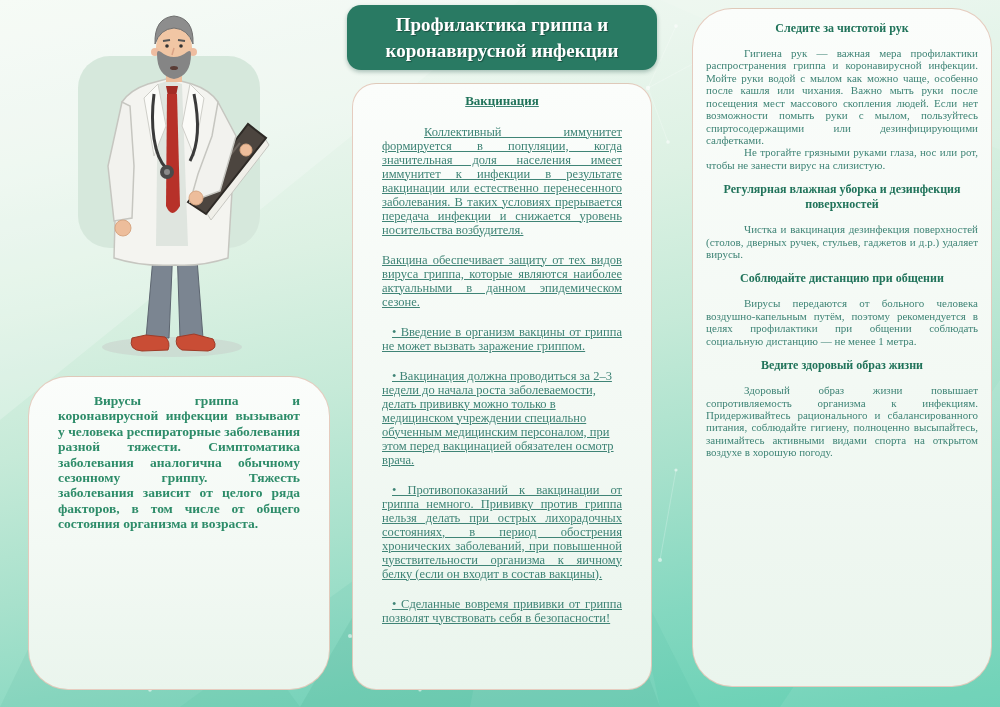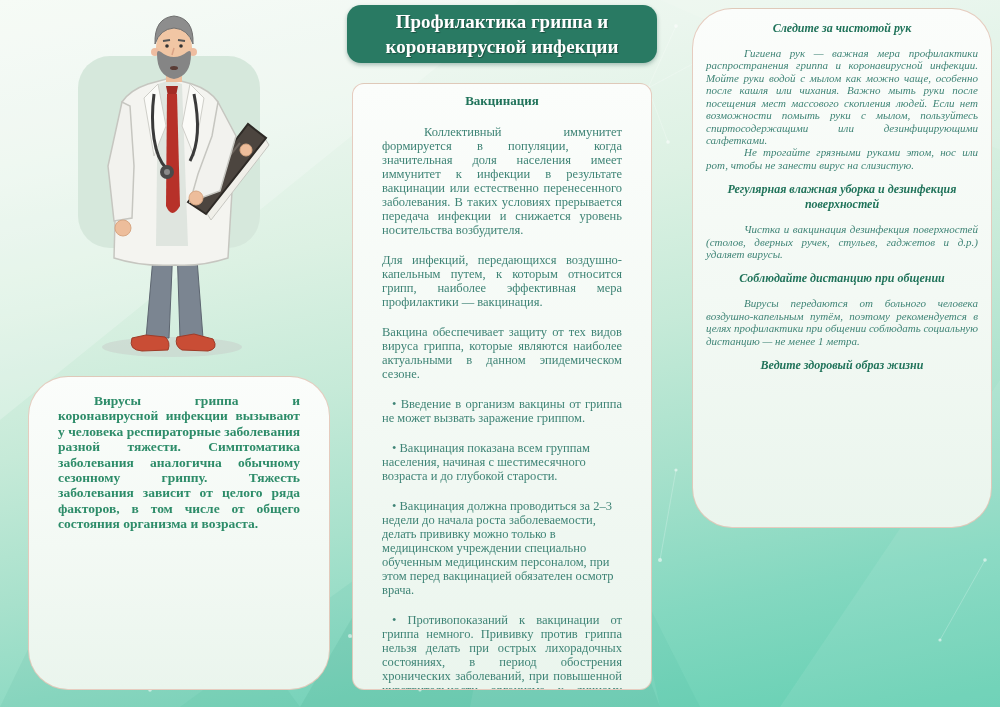--- a/index.html
+++ b/index.html
@@ -3,48 +3,48 @@
 <meta charset="utf-8">
 <style>
   html,body{margin:0;padding:0;background:#888;}
   .page{
     position:relative;width:1000px;height:707px;overflow:hidden;
     font-family:"Liberation Serif","DejaVu Serif",serif;
     background:linear-gradient(168deg,#f4faf4 0%,#ebf6ee 18%,#dcf1e3 34%,#c6ead8 50%,#a8e1cc 66%,#84d8c0 82%,#63cfb2 100%);
   }
   .bg-decor{position:absolute;left:0;top:0;width:1000px;height:707px;}
   .title-box{
-    position:absolute;left:347px;top:5px;width:310px;height:58px;box-sizing:border-box;
+    position:absolute;left:347px;top:5px;width:310px;height:65px;box-sizing:border-box;
     background:#297a63;border-radius:14px;
     display:flex;align-items:center;justify-content:center;text-align:center;
     color:#ffffff;font-weight:bold;font-size:19px;line-height:1.33;padding:0 26px;
     box-shadow:0 2px 4px rgba(0,60,45,.3);text-shadow:1px 1px 1px rgba(0,0,0,.35);
   }
   .card{
     position:absolute;box-sizing:border-box;overflow:hidden;
     background:linear-gradient(180deg,#fbfdfb 0%,#f3f9f4 55%,#eaf5ed 100%);
     border:1px solid rgba(214,164,142,.55);
   }
   .intro-card{
     left:28px;top:376px;width:302px;height:314px;border-radius:40px;
     padding:16px 29px;color:#2d8c69;font-weight:bold;font-size:13.5px;line-height:1.14;text-align:justify;
   }
   .intro-card p{margin:0;text-indent:36px;}
   .mid-card{
-    left:352px;top:83px;width:300px;height:607px;border-radius:12px;
-    padding:9px 13px;color:#3f8476;font-size:12.5px;line-height:1.12;text-align:justify;
+    left:352px;top:83px;width:300px;height:607px;border-radius:24px;
+    padding:9px 13px;color:#3f8476;font-size:12.5px;line-height:1.12;text-align:justify;text-decoration:underline;
   }
   .mid-card h2{margin:1px 0 0 0;font-size:13px;color:#20735a;text-align:center;}
   .mid-card p{margin:16px;}
   .mid-card p.ind{text-indent:42px;}
   .mid-card p.bullet{text-indent:10px;}
   .mid-card p.left{text-align:left;}
   .right-card{
-    left:692px;top:8px;width:300px;height:520px;border-radius:40px;
-    padding:6px 13px;color:#3f8476;font-size:11px;line-height:1.13;text-align:justify;font-style:italic;
+    left:692px;top:8px;width:300px;height:679px;border-radius:40px;
+    padding:6px 13px;color:#3f8476;font-size:11px;line-height:1.13;text-align:justify;
   }
   .right-card h3{margin:11px 4px 11px 4px;font-size:12px;color:#20735a;text-align:center;line-height:1.25;}
   .right-card h3.first{margin-top:6px;}
   .right-card p{margin:0;text-indent:38px;}
   .doctor{position:absolute;left:70px;top:6px;width:210px;height:360px;}
 </style>
 </head>
 <body>
 
 <div class="page">
@@ -143,37 +143,36 @@
     <span>Профилактика гриппа и коронавирусной инфекции</span>
   </div>
 
   <div class="card intro-card">
     <p>Вирусы гриппа и коронавирусной инфекции вызывают у человека респираторные заболевания разной тяжести. Симптоматика заболевания аналогична обычному сезонному гриппу. Тяжесть заболевания зависит от целого ряда факторов, в том числе от общего состояния организма и возраста.</p>
   </div>
 
   <div class="card mid-card">
     <h2>Вакцинация</h2>
     <p class="ind">Коллективный иммунитет формируется в популяции, когда значительная доля населения имеет иммунитет к инфекции в результате вакцинации или естественно перенесенного заболевания. В таких условиях прерывается передача инфекции и снижается уровень носительства возбудителя.</p>
-    <p>Для инфекций, передающихся воздушно-капельным путем, к которым относится грипп, наиболее эффективная мера профилактики — вакцинация.</p>
     <p>Вакцина обеспечивает защиту от тех видов вируса гриппа, которые являются наиболее актуальными в данном эпидемическом сезоне.</p>
     <p class="bullet">• Введение в организм вакцины от гриппа не может вызвать заражение гриппом.</p>
-    <p class="bullet left">• Вакцинация показана всем группам населения, начиная с шестимесячного возраста и до глубокой старости.</p>
     <p class="bullet left">• Вакцинация должна проводиться за 2–3 недели до начала роста заболеваемости, делать прививку можно только в медицинском учреждении специально обученным медицинским персоналом, при этом перед вакцинацией обязателен осмотр врача.</p>
     <p class="bullet">• Противопоказаний к вакцинации от гриппа немного. Прививку против гриппа нельзя делать при острых лихорадочных состояниях, в период обострения хронических заболеваний, при повышенной чувствительности организма к яичному белку (если он входит в состав вакцины).</p>
     <p class="bullet">• Сделанные вовремя прививки от гриппа позволят чувствовать себя в безопасности!</p>
   </div>
 
   <div class="card right-card">
     <h3 class="first">Следите за чистотой рук</h3>
     <p>Гигиена рук — важная мера профилактики распространения гриппа и коронавирусной инфекции. Мойте руки водой с мылом как можно чаще, особенно после кашля или чихания. Важно мыть руки после посещения мест массового скопления людей. Если нет возможности помыть руки с мылом, пользуйтесь спиртосодержащими или дезинфицирующими салфетками.</p>
-    <p>Не трогайте грязными руками этом, нос или рот, чтобы не занести вирус на слизистую.</p>
+    <p>Не трогайте грязными руками глаза, нос или рот, чтобы не занести вирус на слизистую.</p>
 
     <h3>Регулярная влажная уборка и дезинфекция поверхностей</h3>
     <p>Чистка и вакцинация дезинфекция поверхностей (столов, дверных ручек, стульев, гаджетов и д.р.) удаляет вирусы.</p>
 
     <h3>Соблюдайте дистанцию при общении</h3>
     <p>Вирусы передаются от больного человека воздушно-капельным путём, поэтому рекомендуется в целях профилактики при общении соблюдать социальную дистанцию — не менее 1 метра.</p>
 
 
     <h3>Ведите здоровый образ жизни</h3>
+    <p>Здоровый образ жизни повышает сопротивляемость организма к инфекциям. Придерживайтесь рационального и сбалансированного питания, соблюдайте гигиену, полноценно высыпайтесь, занимайтесь активными видами спорта на открытом воздухе в хорошую погоду.</p>
   </div>
 
 </div>
 
 </body></html>

